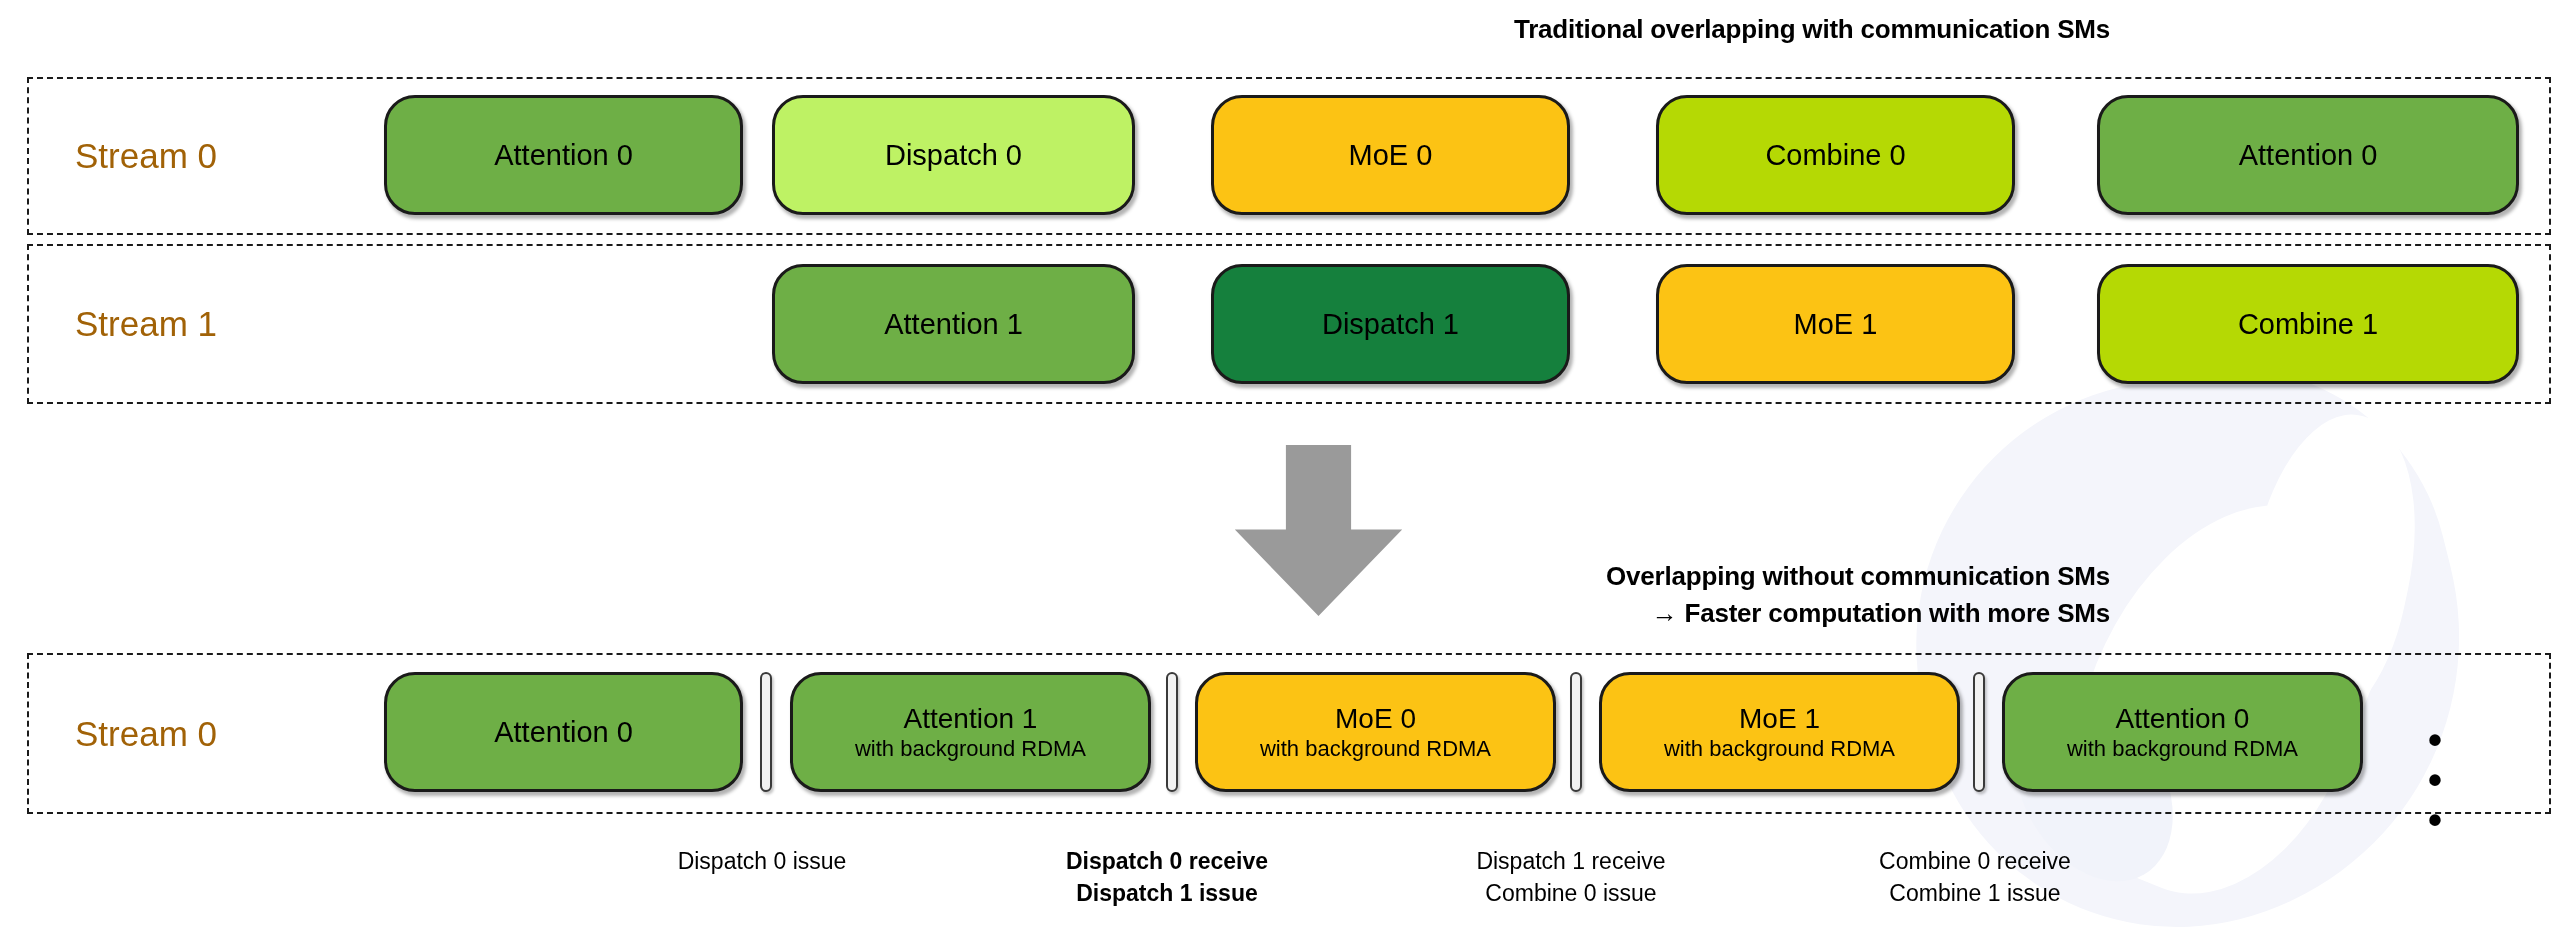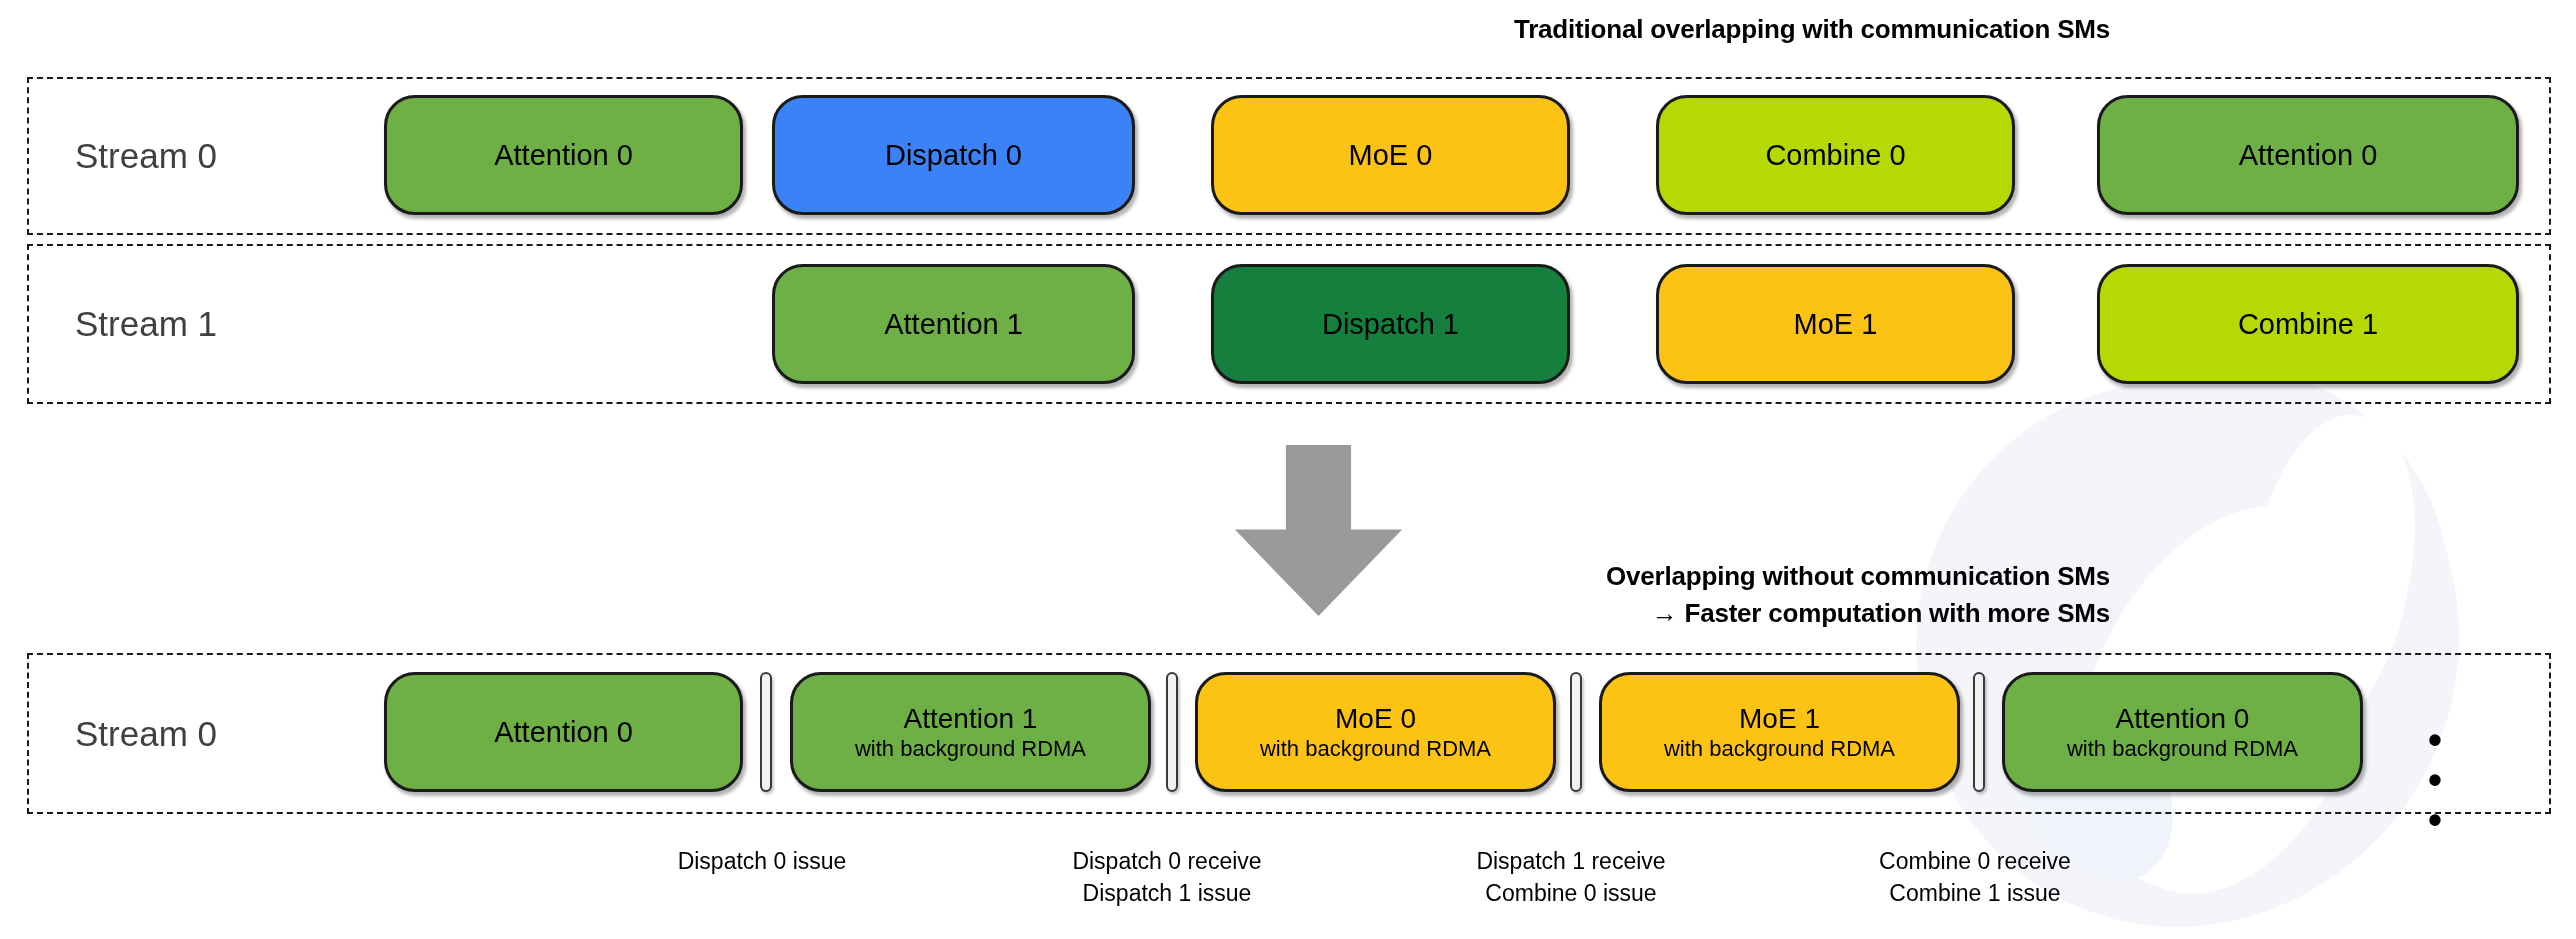--- a/index.html
+++ b/index.html
@@ -88,21 +88,21 @@
   #stream-row-0 { left: 27px; top: 77px;  width: 2524px; height: 158px; }
   #stream-row-1 { left: 27px; top: 244px; width: 2524px; height: 160px; }
   #stream-row-2 { left: 27px; top: 653px; width: 2524px; height: 161px; }
 
   .stream-label {
     position: absolute;
     left: 46px;
     top: 50%;
     transform: translateY(-50%);
     font-size: 35px;
-    color: #404040;
+    color: #a16207;
     white-space: nowrap;
   }
 
   
   .task-box {
     position: absolute;
     border: 3.5px solid #1a1a1a;
     border-radius: 31px;
     display: flex;
     flex-direction: column;
@@ -179,21 +179,21 @@
 
   <div id="heading-top" class="heading layer">Traditional overlapping with communication SMs</div>
 
   <div id="stream-row-0" class="stream-row layer">
     <div class="stream-label">Stream 0</div>
   </div>
 
   <div class="task-box single layer" style="left:384px; top:95px; width:359px; height:120px; background:#6EAF46;">
     <span class="task-title">Attention 0</span>
   </div>
-  <div class="task-box single layer" style="left:772px; top:95px; width:363px; height:120px; background:#3b82f6;">
+  <div class="task-box single layer" style="left:772px; top:95px; width:363px; height:120px; background:#bef264;">
     <span class="task-title">Dispatch 0</span>
   </div>
   <div class="task-box single layer" style="left:1211px; top:95px; width:359px; height:120px; background:#FCC314;">
     <span class="task-title">MoE 0</span>
   </div>
   <div class="task-box single layer" style="left:1656px; top:95px; width:359px; height:120px; background:#B5D904;">
     <span class="task-title">Combine 0</span>
   </div>
   <div class="task-box single layer" style="left:2097px; top:95px; width:422px; height:120px; background:#6EAF46;">
     <span class="task-title">Attention 0</span>
@@ -260,21 +260,21 @@
     <span class="task-title">Attention 0</span>
     <span class="task-sub">with background RDMA</span>
   </div>
 
   <div id="ellipsis" class="layer" style="left:2428px; top:720px;">• • •</div>
 
   <div class="annotation layer" style="left:762px; top:845px;">
     <span class="ann-line">Dispatch 0 issue</span>
   </div>
 
-  <div class="annotation layer" style="left:1167px; top:845px;">
+  <div class="annotation layer" style="left:1167px; top:845px;font-weight:bold;">
     <span class="ann-line">Dispatch 0 receive</span>
     <span class="ann-line">Dispatch 1 issue</span>
   </div>
 
   <div class="annotation layer" style="left:1571px; top:845px;">
     <span class="ann-line">Dispatch 1 receive</span>
     <span class="ann-line">Combine 0 issue</span>
   </div>
 
   <div class="annotation layer" style="left:1975px; top:845px;">

